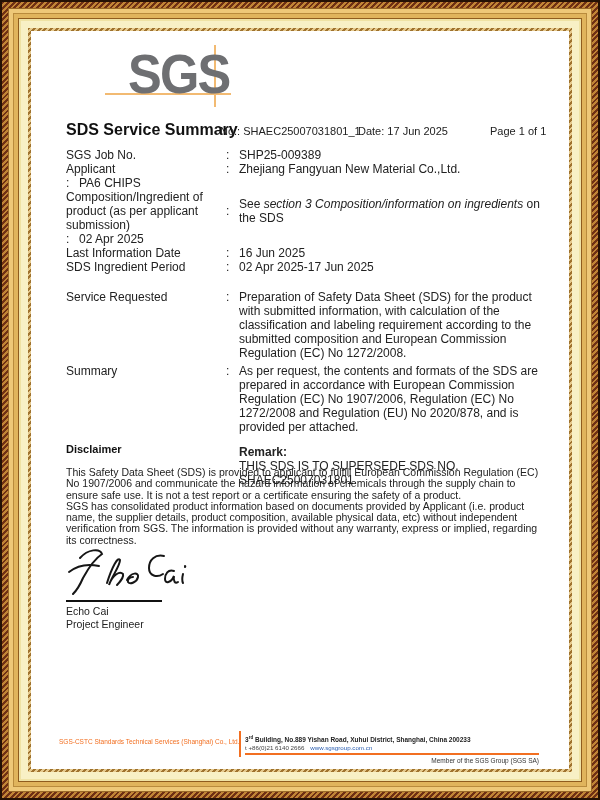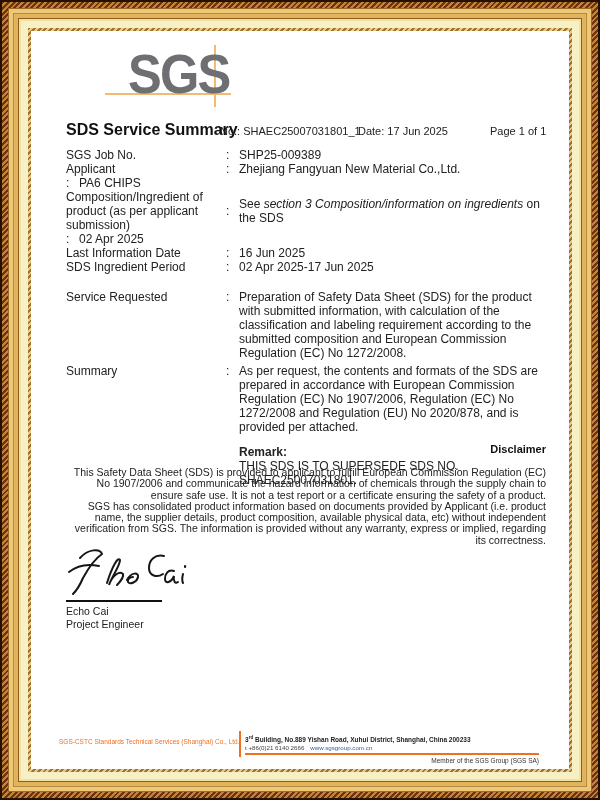--- a/index.html
+++ b/index.html
@@ -35,21 +35,21 @@
   .content{position:absolute;left:35px;top:117px;width:478px;font-size:12px;line-height:14px;color:#222;}
   .frow{display:flex;align-items:flex-start;}
   .frow.center{align-items:center;}
   .flabel{width:160px;flex:none;}
   .fcolon{width:13px;flex:none;}
   .fvalue{flex:1;}
   .gap16{margin-top:16px;} .gap4{margin-top:4px;}
   .remark{margin-top:11px;font-weight:bold;}
 
   
-  .disclaimer{position:absolute;left:35px;top:412px;width:480px;color:#222;text-align:right;}
+  .disclaimer{position:absolute;left:35px;top:412px;width:480px;color:#222;}
   .disclaimer h3{margin:0 0 12px 0;font-size:11px;font-weight:bold;color:#111;}
   .disclaimer p{margin:0;font-size:10.5px;line-height:11.3px;}
 
   
   .sig-block{position:absolute;left:35px;top:514px;}
   .sig-line{width:96px;height:2px;background:#111;margin-top:1px;}
   .sig-name,.sig-role{font-size:10.5px;line-height:12.5px;color:#222;}
   .sig-name{margin-top:3px;}
 
   

